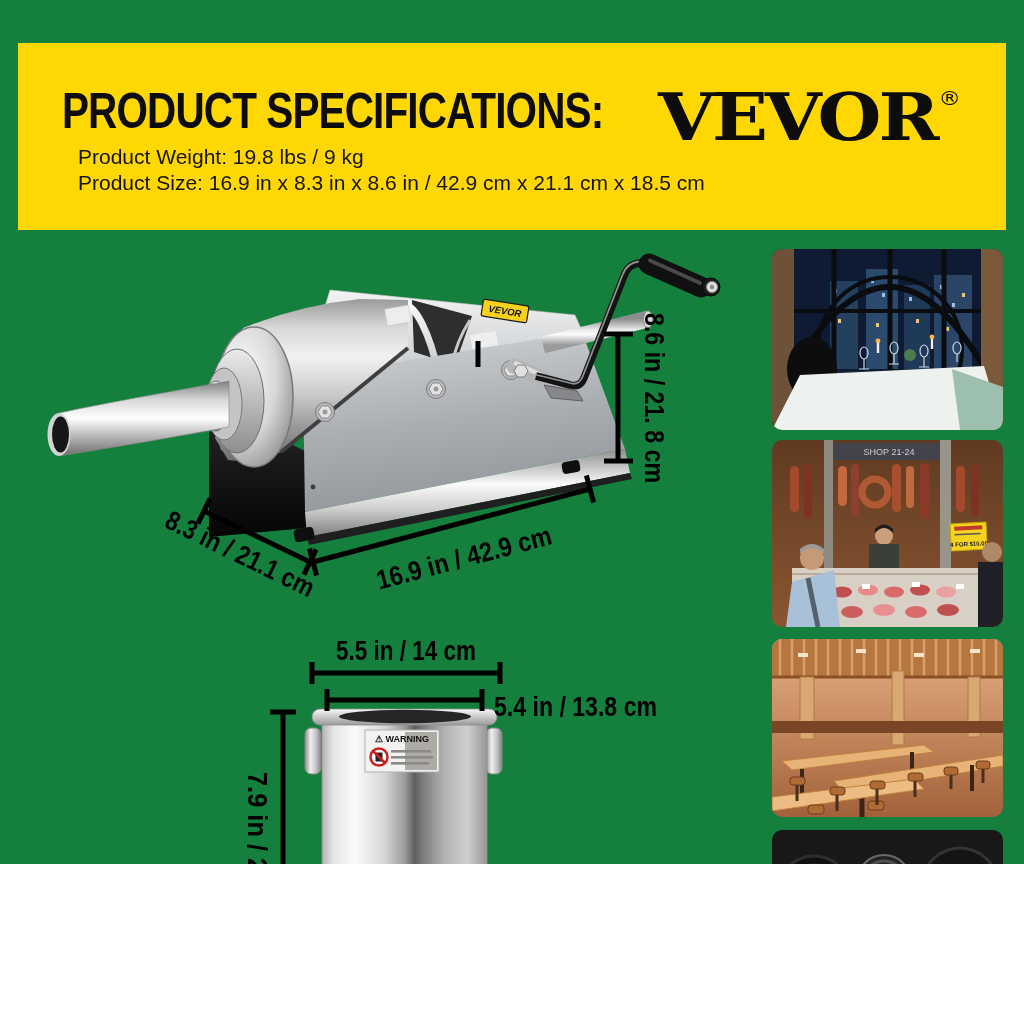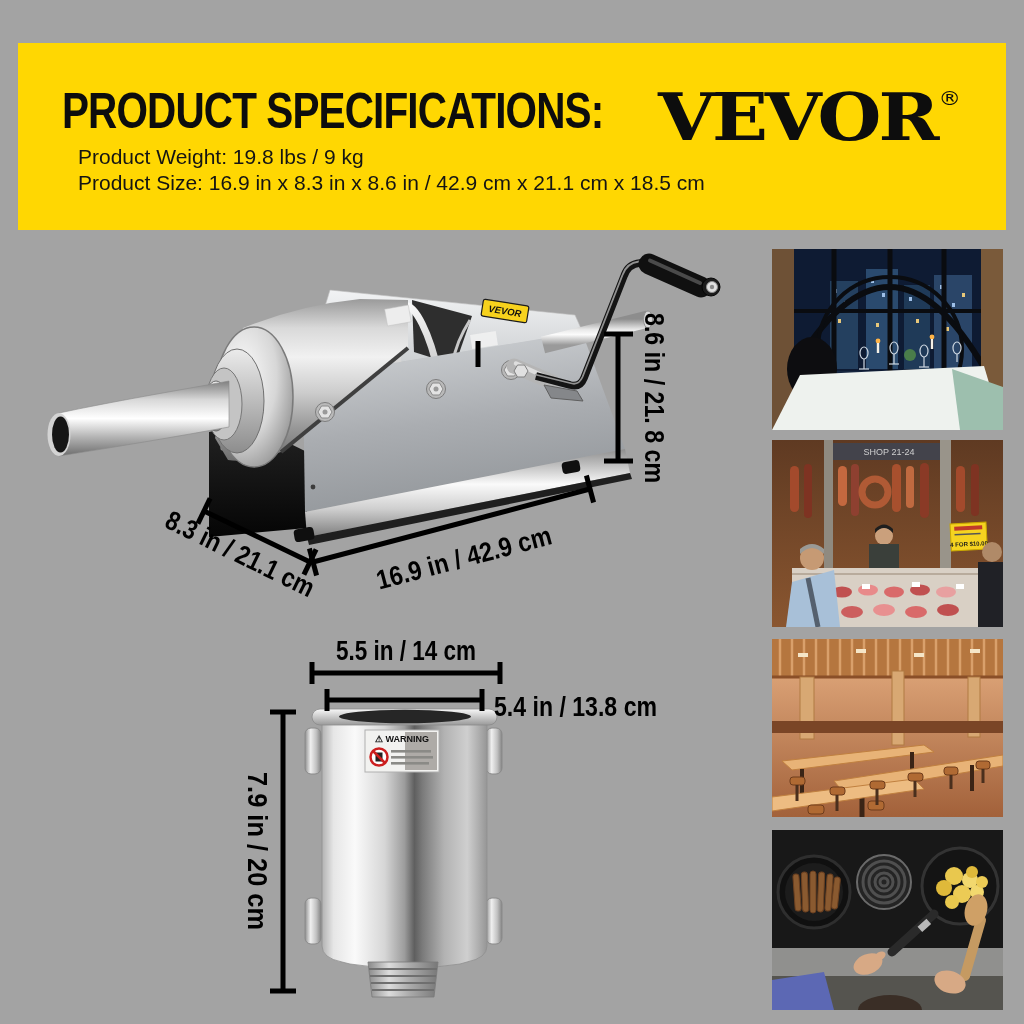--- a/index.html
+++ b/index.html
@@ -1,33 +1,33 @@
 <!DOCTYPE html>
 <html><head>
 <meta charset="utf-8">
 <style>
   html,body{margin:0;padding:0;background:#fff;}
-  .page{position:relative;width:1024px;height:1024px;background:#a3a3a3;overflow:hidden;
+  .page{position:relative;width:1024px;height:864px;background:#15803d;overflow:hidden;
         font-family:"Liberation Sans",sans-serif;}
   
   .banner{position:absolute;left:18px;top:43px;width:988px;height:187px;background:#FFD702;}
   .banner-title{position:absolute;left:44px;top:38px;margin:0;color:#0d0d0d;
         font-size:46px;font-weight:800;letter-spacing:-1px;white-space:nowrap;
         transform:scale(0.88,1.1);transform-origin:left top;}
   .banner-logo{position:absolute;left:640px;top:34px;color:#0d0d0d;white-space:nowrap;
         font-family:"DejaVu Serif",serif;font-weight:bold;font-size:72px;letter-spacing:-3px;
         transform:scale(1.02,0.92);transform-origin:left top;}
   .banner-logo .reg{font-size:22px;vertical-align:38px;letter-spacing:0;margin-left:2px;
         font-family:"DejaVu Sans",sans-serif;font-weight:normal;}
   .banner-specs{position:absolute;left:60px;top:101px;color:#141414;font-size:21px;line-height:26px;}
   
   svg.art{position:absolute;left:0;top:0;width:1024px;height:1024px;}
   text.dim{font-family:"Liberation Sans",sans-serif;font-weight:bold;fill:#000;}
   
-  .photo{position:absolute;left:772px;width:231px;border-radius:0;overflow:hidden;}
+  .photo{position:absolute;left:772px;width:231px;border-radius:10px;overflow:hidden;}
   .photo svg{display:block;width:100%;height:100%;}
   #photo-restaurant{top:249px;height:181px;}
   #photo-butcher{top:440px;height:187px;}
   #photo-foodcourt{top:639px;height:178px;}
   #photo-cooking{top:830px;height:180px;}
 </style>
 </head>
 <body>
 
 <div class="page">

